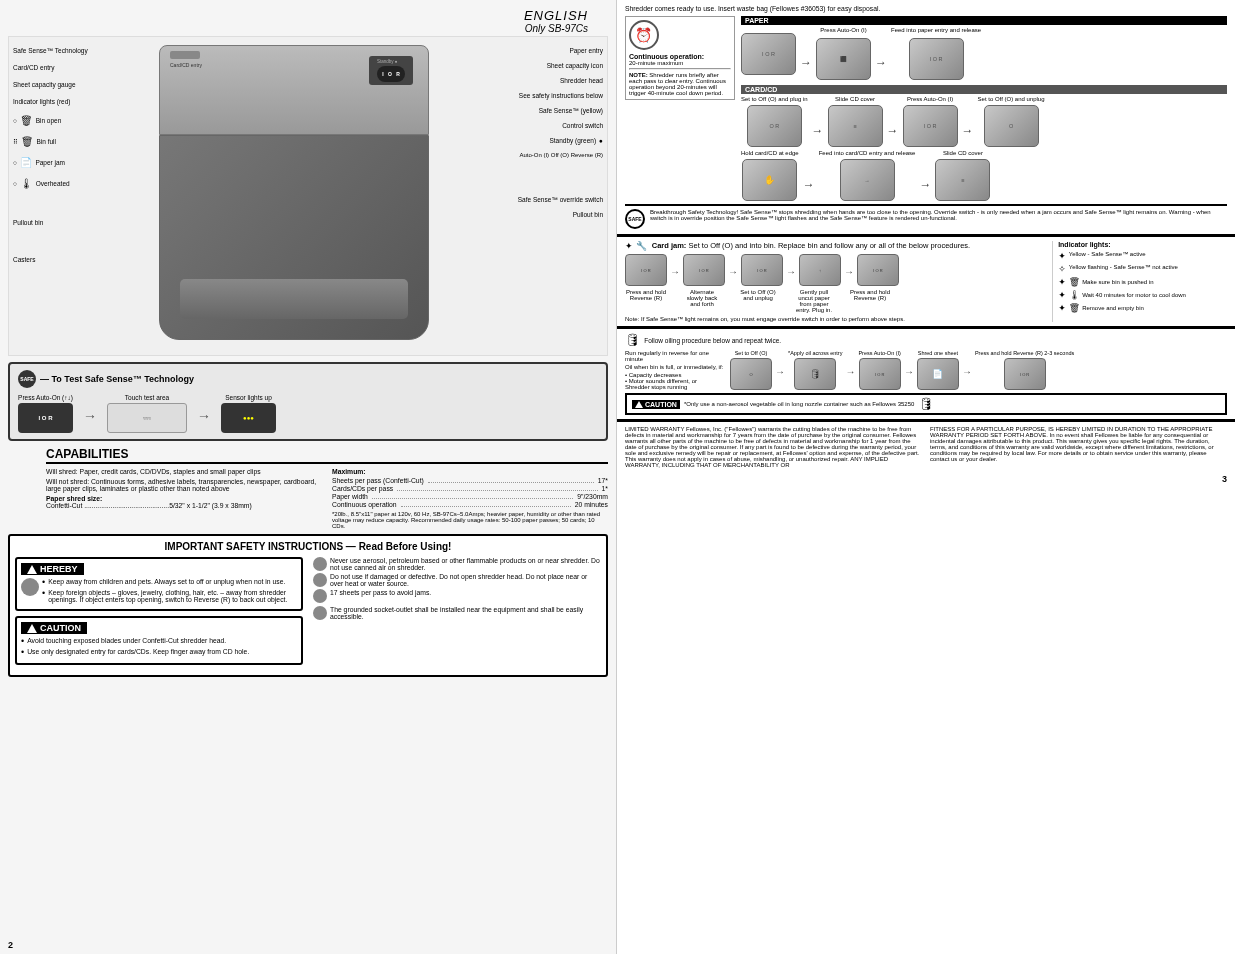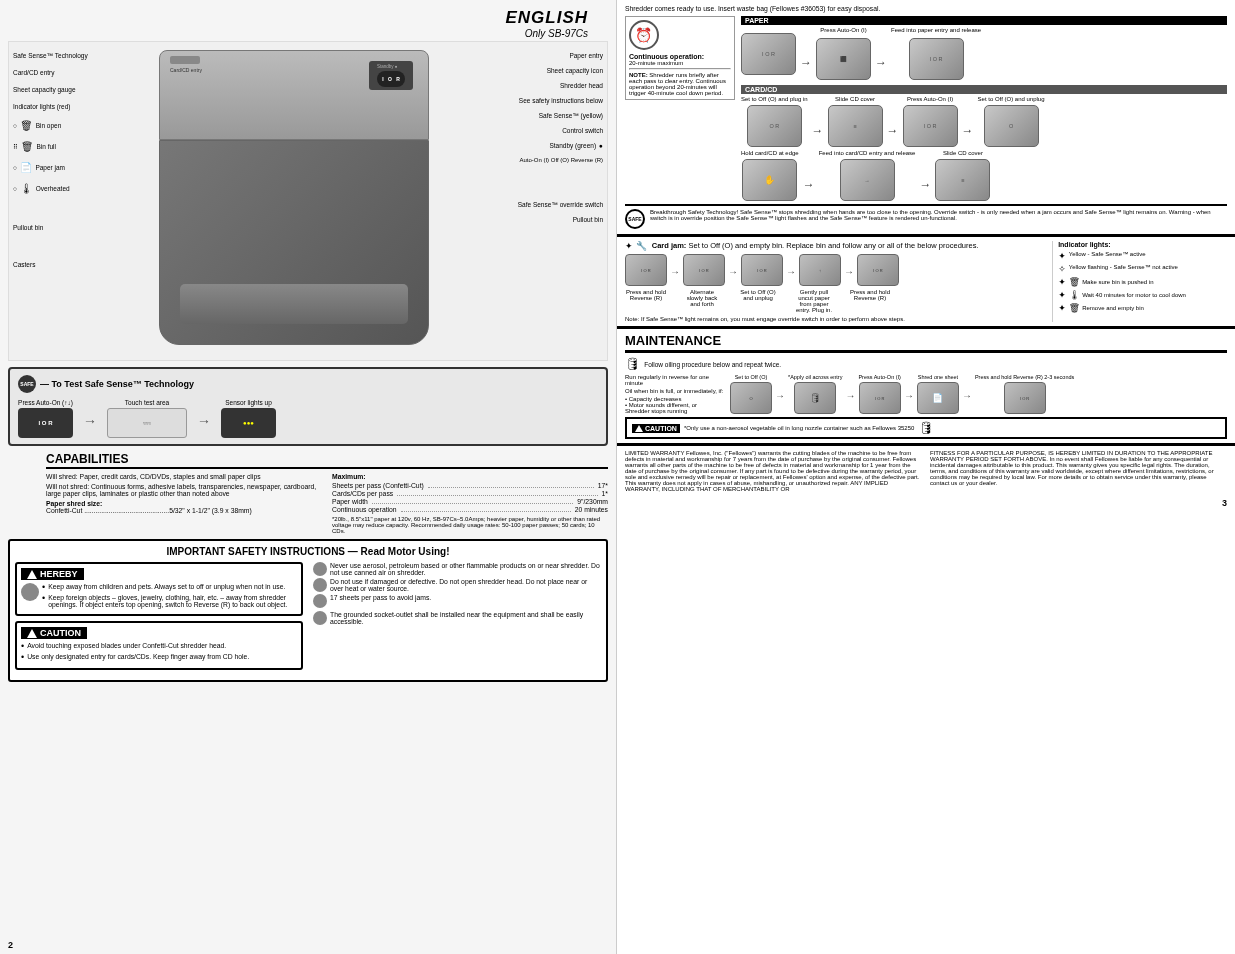--- a/index.html
+++ b/index.html
@@ -28,22 +28,22 @@
       padding: 0;
       overflow: hidden;
     }
     
     .english-header {
       text-align: right;
       padding-right: 20px;
       padding-bottom: 2px;
     }
     .english-title {
-      font-size: 17px;
-      font-weight: bold;
+      font-size: 13px;
+      font-weight: normal;
       font-style: italic;
       letter-spacing: 1px;
     }
     .model-title {
       font-size: 10px;
       font-style: italic;
     }
     .diagram-area {
       width: 100%;
       height: 320px;
@@ -597,21 +597,21 @@
           <span>Continuous operation</span>
           <span class="dot-line"></span>
           <span>20 minutes</span>
         </div>
         <div style="margin-top:3px;font-size:6px;">*20lb., 8.5"x11" paper at 120v, 60 Hz, SB-97Cs–5.0Amps; heavier paper, humidity or other than rated voltage may reduce capacity. Recommended daily usage rates: 50-100 paper passes; 50 cards; 10 CDs.</div>
       </div>
     </div>
   </div>
 
   <div class="safety-section">
-    <div class="safety-title">IMPORTANT SAFETY INSTRUCTIONS — Read Motor Using!</div>
+    <div class="safety-title">IMPORTANT SAFETY INSTRUCTIONS — Read Before Using!</div>
     <div class="safety-content">
       <div class="safety-left">
         <div class="warning-box">
           <div class="warning-label">
             <span style="display:inline-block;width:0;height:0;border-left:5px solid transparent;border-right:5px solid transparent;border-bottom:9px solid #fff;"></span>
             <span>HEREBY</span>
           </div>
           <div style="display:flex;gap:3px;">
             <div style="width:18px;height:18px;background:#888;border-radius:50%;flex-shrink:0;"></div>
             <div>
@@ -770,21 +770,21 @@
   </div>
 
   <div class="troubleshooting-section">
     <div class="trouble-content">
       <div class="trouble-left">
         <div style="display:flex;align-items:flex-start;gap:4px;margin-bottom:3px;">
           <span style="font-size:9px;">✦</span>
           <span style="font-size:9px;">🔧</span>
           <div>
             <span style="font-weight:bold;">Card jam:</span>
-            <span>Set to Off (O) and empty bin. Replace bin and follow any or all of the below procedures.</span>
+            <span>Set to Off (O) and into bin. Replace bin and follow any or all of the below procedures.</span>
           </div>
         </div>
         <div class="trouble-devices">
           <div class="mini-device">
               <span style="font-size:4px;">I O R</span>
             </div>
           <div class="mini-arrow">→</div>
           <div class="mini-device">
               <span style="font-size:4px;">I O R</span>
             </div>
@@ -845,21 +845,20 @@
                 <span style="font-size:9px;">🗑</span>
                 <span>Remove and empty bin</span>
               </span>
           </div>
         </div>
       </div>
     </div>
   </div>
 
   <div class="maintenance-section">
-    <div class="section-header">MAINTENANCE</div>
     <div style="font-size:6.5px;display:flex;align-items:center;gap:4px;margin-bottom:3px;">
       <span style="font-size:12px;">🛢</span>
       <span>Follow oiling procedure below and repeat twice.</span>
     </div>
     <div class="maint-content">
       <div class="maint-left">
         <div style="margin-bottom:2px;">Run regularly in reverse for one minute</div>
         <div style="margin-bottom:2px;">Oil when bin is full, or immediately, if:</div>
         <div>• Capacity decreases</div>
         <div>• Motor sounds different, or</div>

